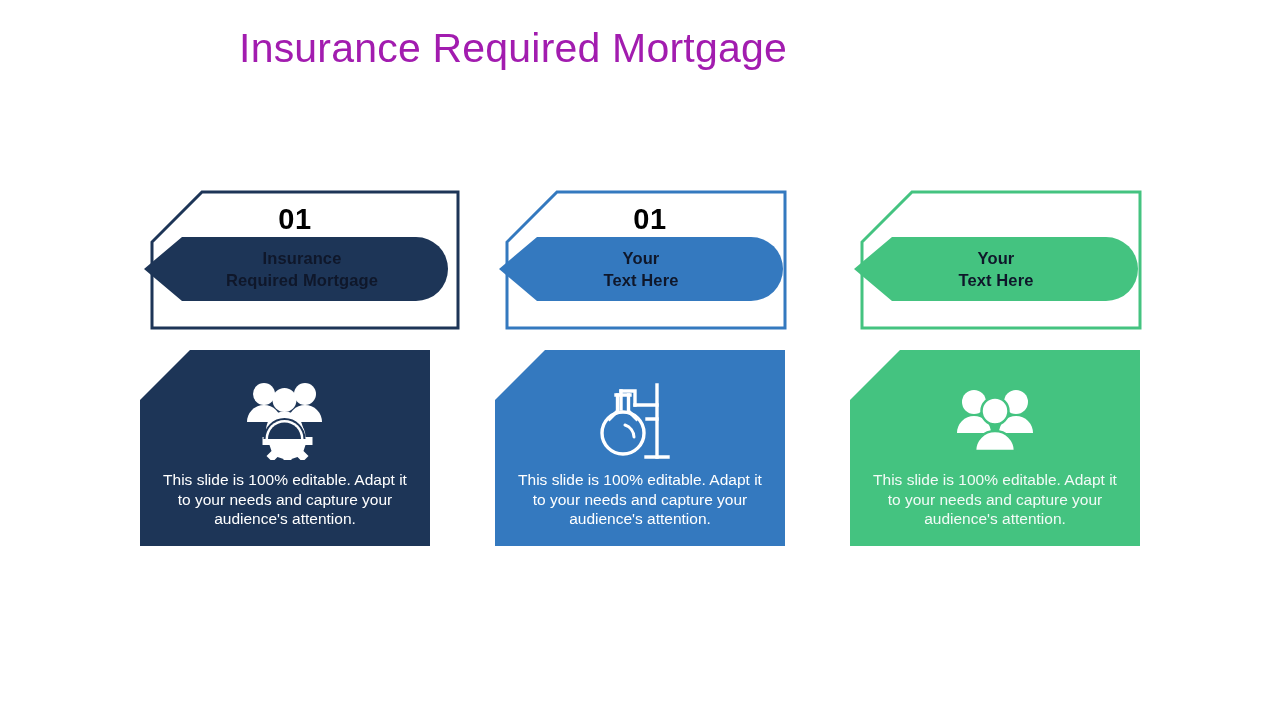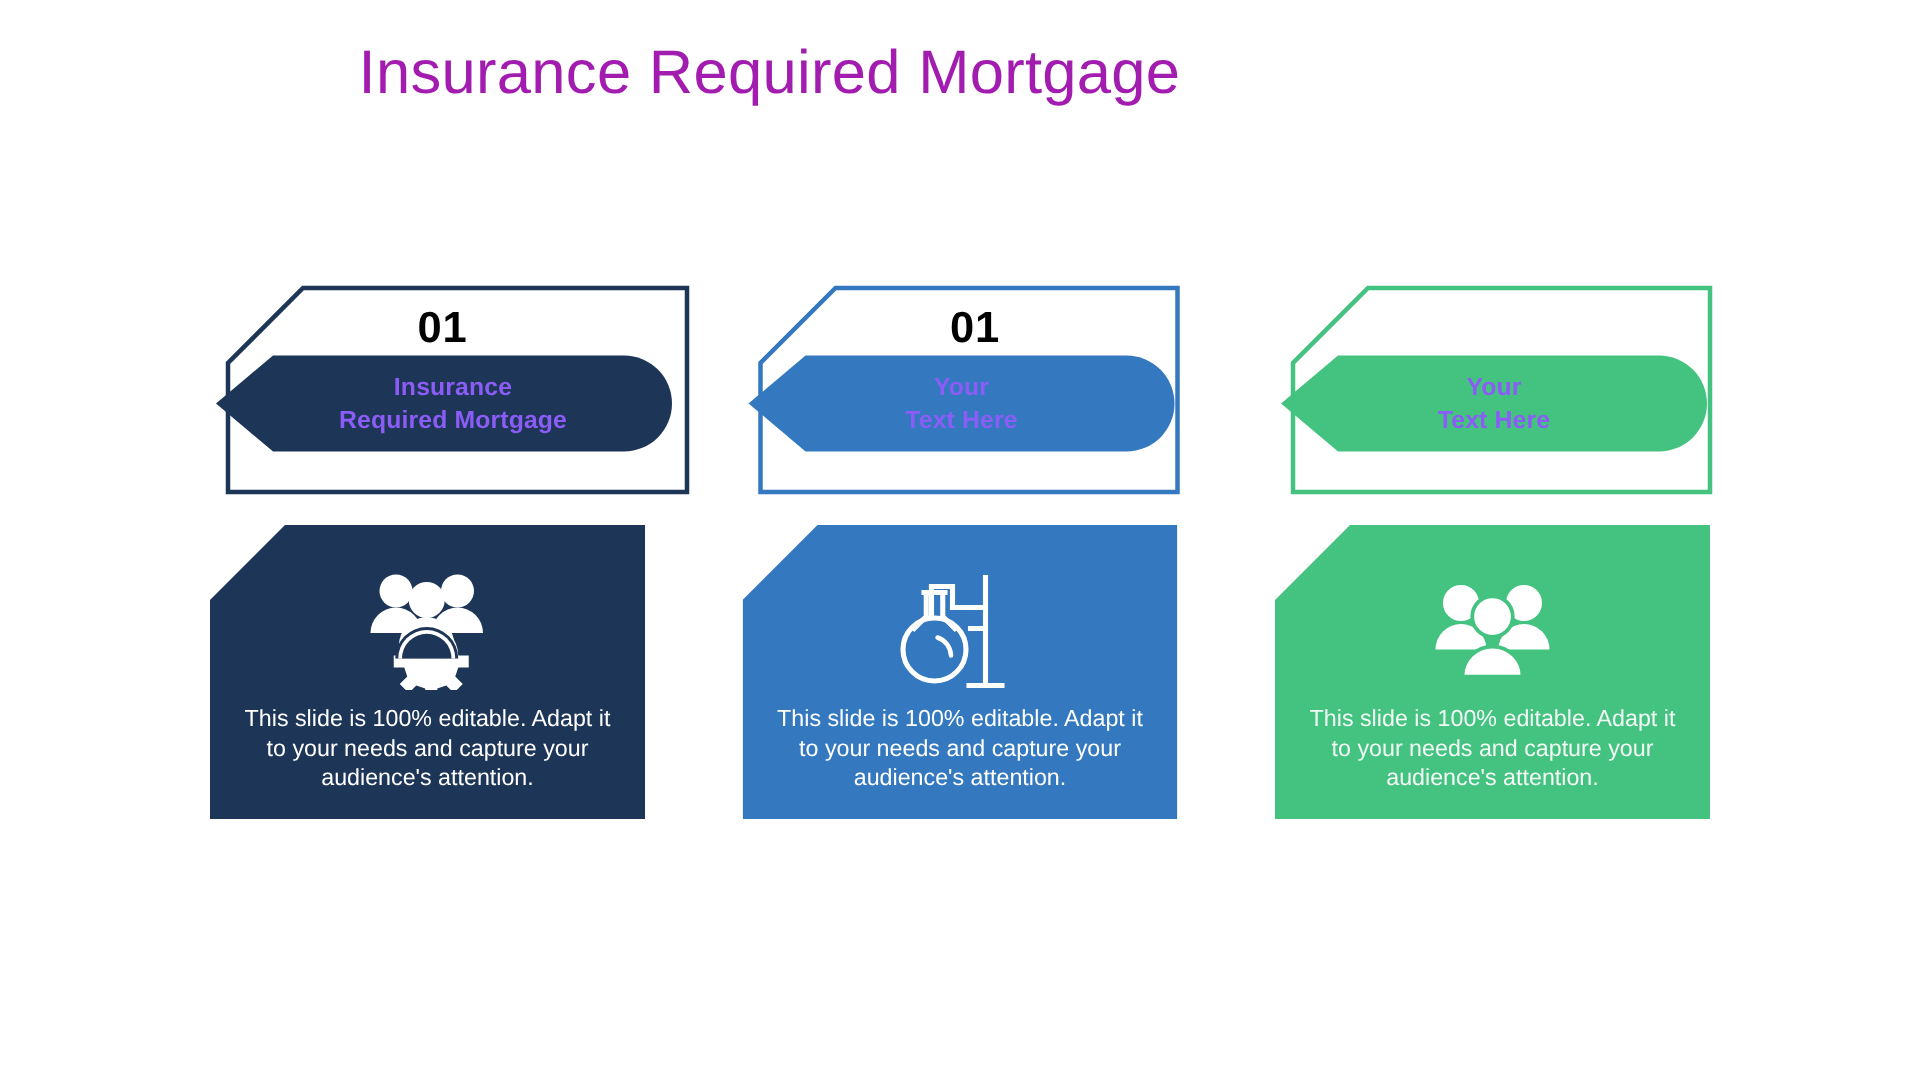--- a/index.html
+++ b/index.html
@@ -53,21 +53,21 @@
     position: absolute;
     top: 45px; left: 8px;
     width: 312px; height: 68px;
   }
   .banner-svg { position: absolute; top: 0; left: 0; width: 312px; height: 68px; }
   .banner-label {
     position: absolute;
     top: 0; left: 30px; width: 268px; height: 68px;
     display: flex; flex-direction: column;
     align-items: center; justify-content: center;
-    color: #8b5cf6;
+    color: #0f172a;
     font-size: 16.5px;
     font-weight: bold;
     line-height: 22px;
     text-align: center;
     letter-spacing: 0.1px;
   }
   .banner-label span { display: block; white-space: nowrap; }
 
   
   .panel {

